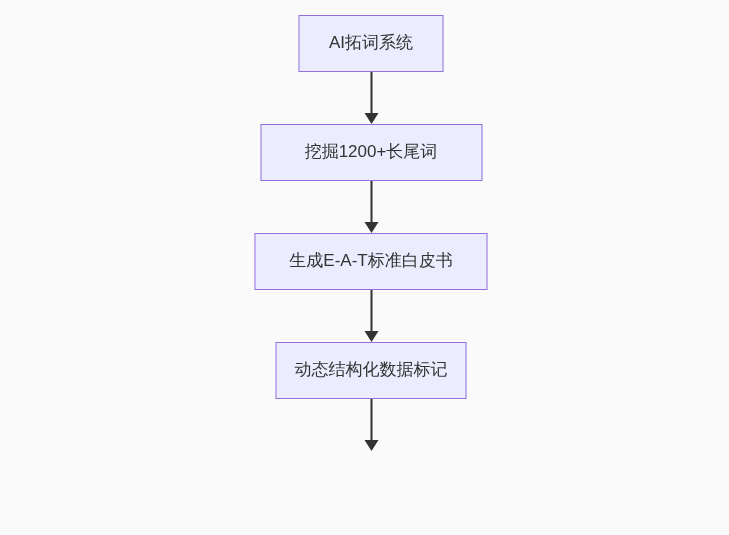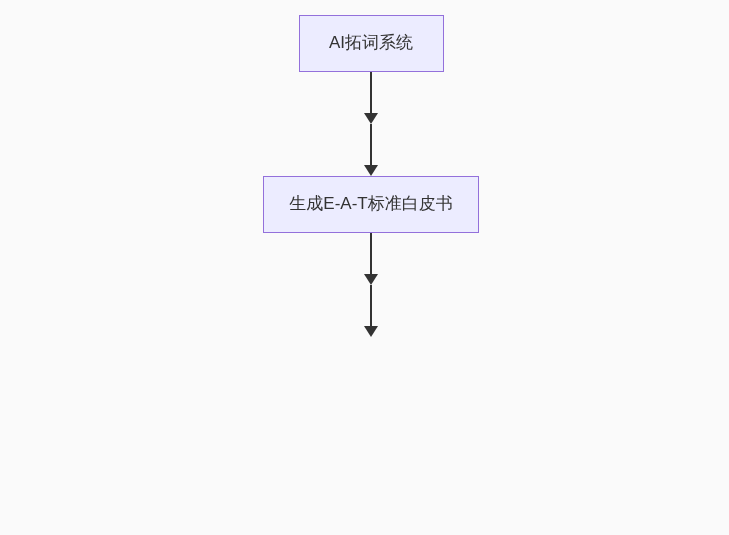--- a/index.html
+++ b/index.html
@@ -43,21 +43,21 @@
     line-height: 1.2;
     color: var(--node-text, #333333);
     white-space: nowrap;
     text-align: center;
   }
   
   .flow .node:nth-of-type(1) { min-width: 145px; }
   .flow .node:nth-of-type(2) { min-width: 190px; }
   .flow .node:nth-of-type(3) { min-width: 222px; }
   .flow .node:nth-of-type(4) { min-width: 216px; }
-  .flow .node:nth-of-type(5) { min-width: 233px; margin-top: 10px; }
+  .flow .node:nth-of-type(5) { min-width: 233px; }
   .edge {
     height: 52px;
     display: flex;
     flex-direction: column;
     align-items: center;
     flex: 0 0 auto;
   }
   .edge .line {
     width: 2px;
     flex: 1 1 auto;
@@ -79,35 +79,41 @@
 
     <div class="node">
       <span class="node-label">AI拓词系统</span>
     </div>
 
     <div class="edge">
       <div class="line"></div>
       <div class="head"></div>
     </div>
 
+    <div class="node">
+      <span class="node-label">挖掘1200+长尾词</span>
+    </div>
 
     <div class="edge">
       <div class="line"></div>
       <div class="head"></div>
     </div>
 
     <div class="node">
       <span class="node-label">生成E-A-T标准白皮书</span>
     </div>
 
     <div class="edge">
       <div class="line"></div>
       <div class="head"></div>
     </div>
 
+    <div class="node">
+      <span class="node-label">动态结构化数据标记</span>
+    </div>
 
     <div class="edge">
       <div class="line"></div>
       <div class="head"></div>
     </div>
 
 
   </div>
 </div>
 

